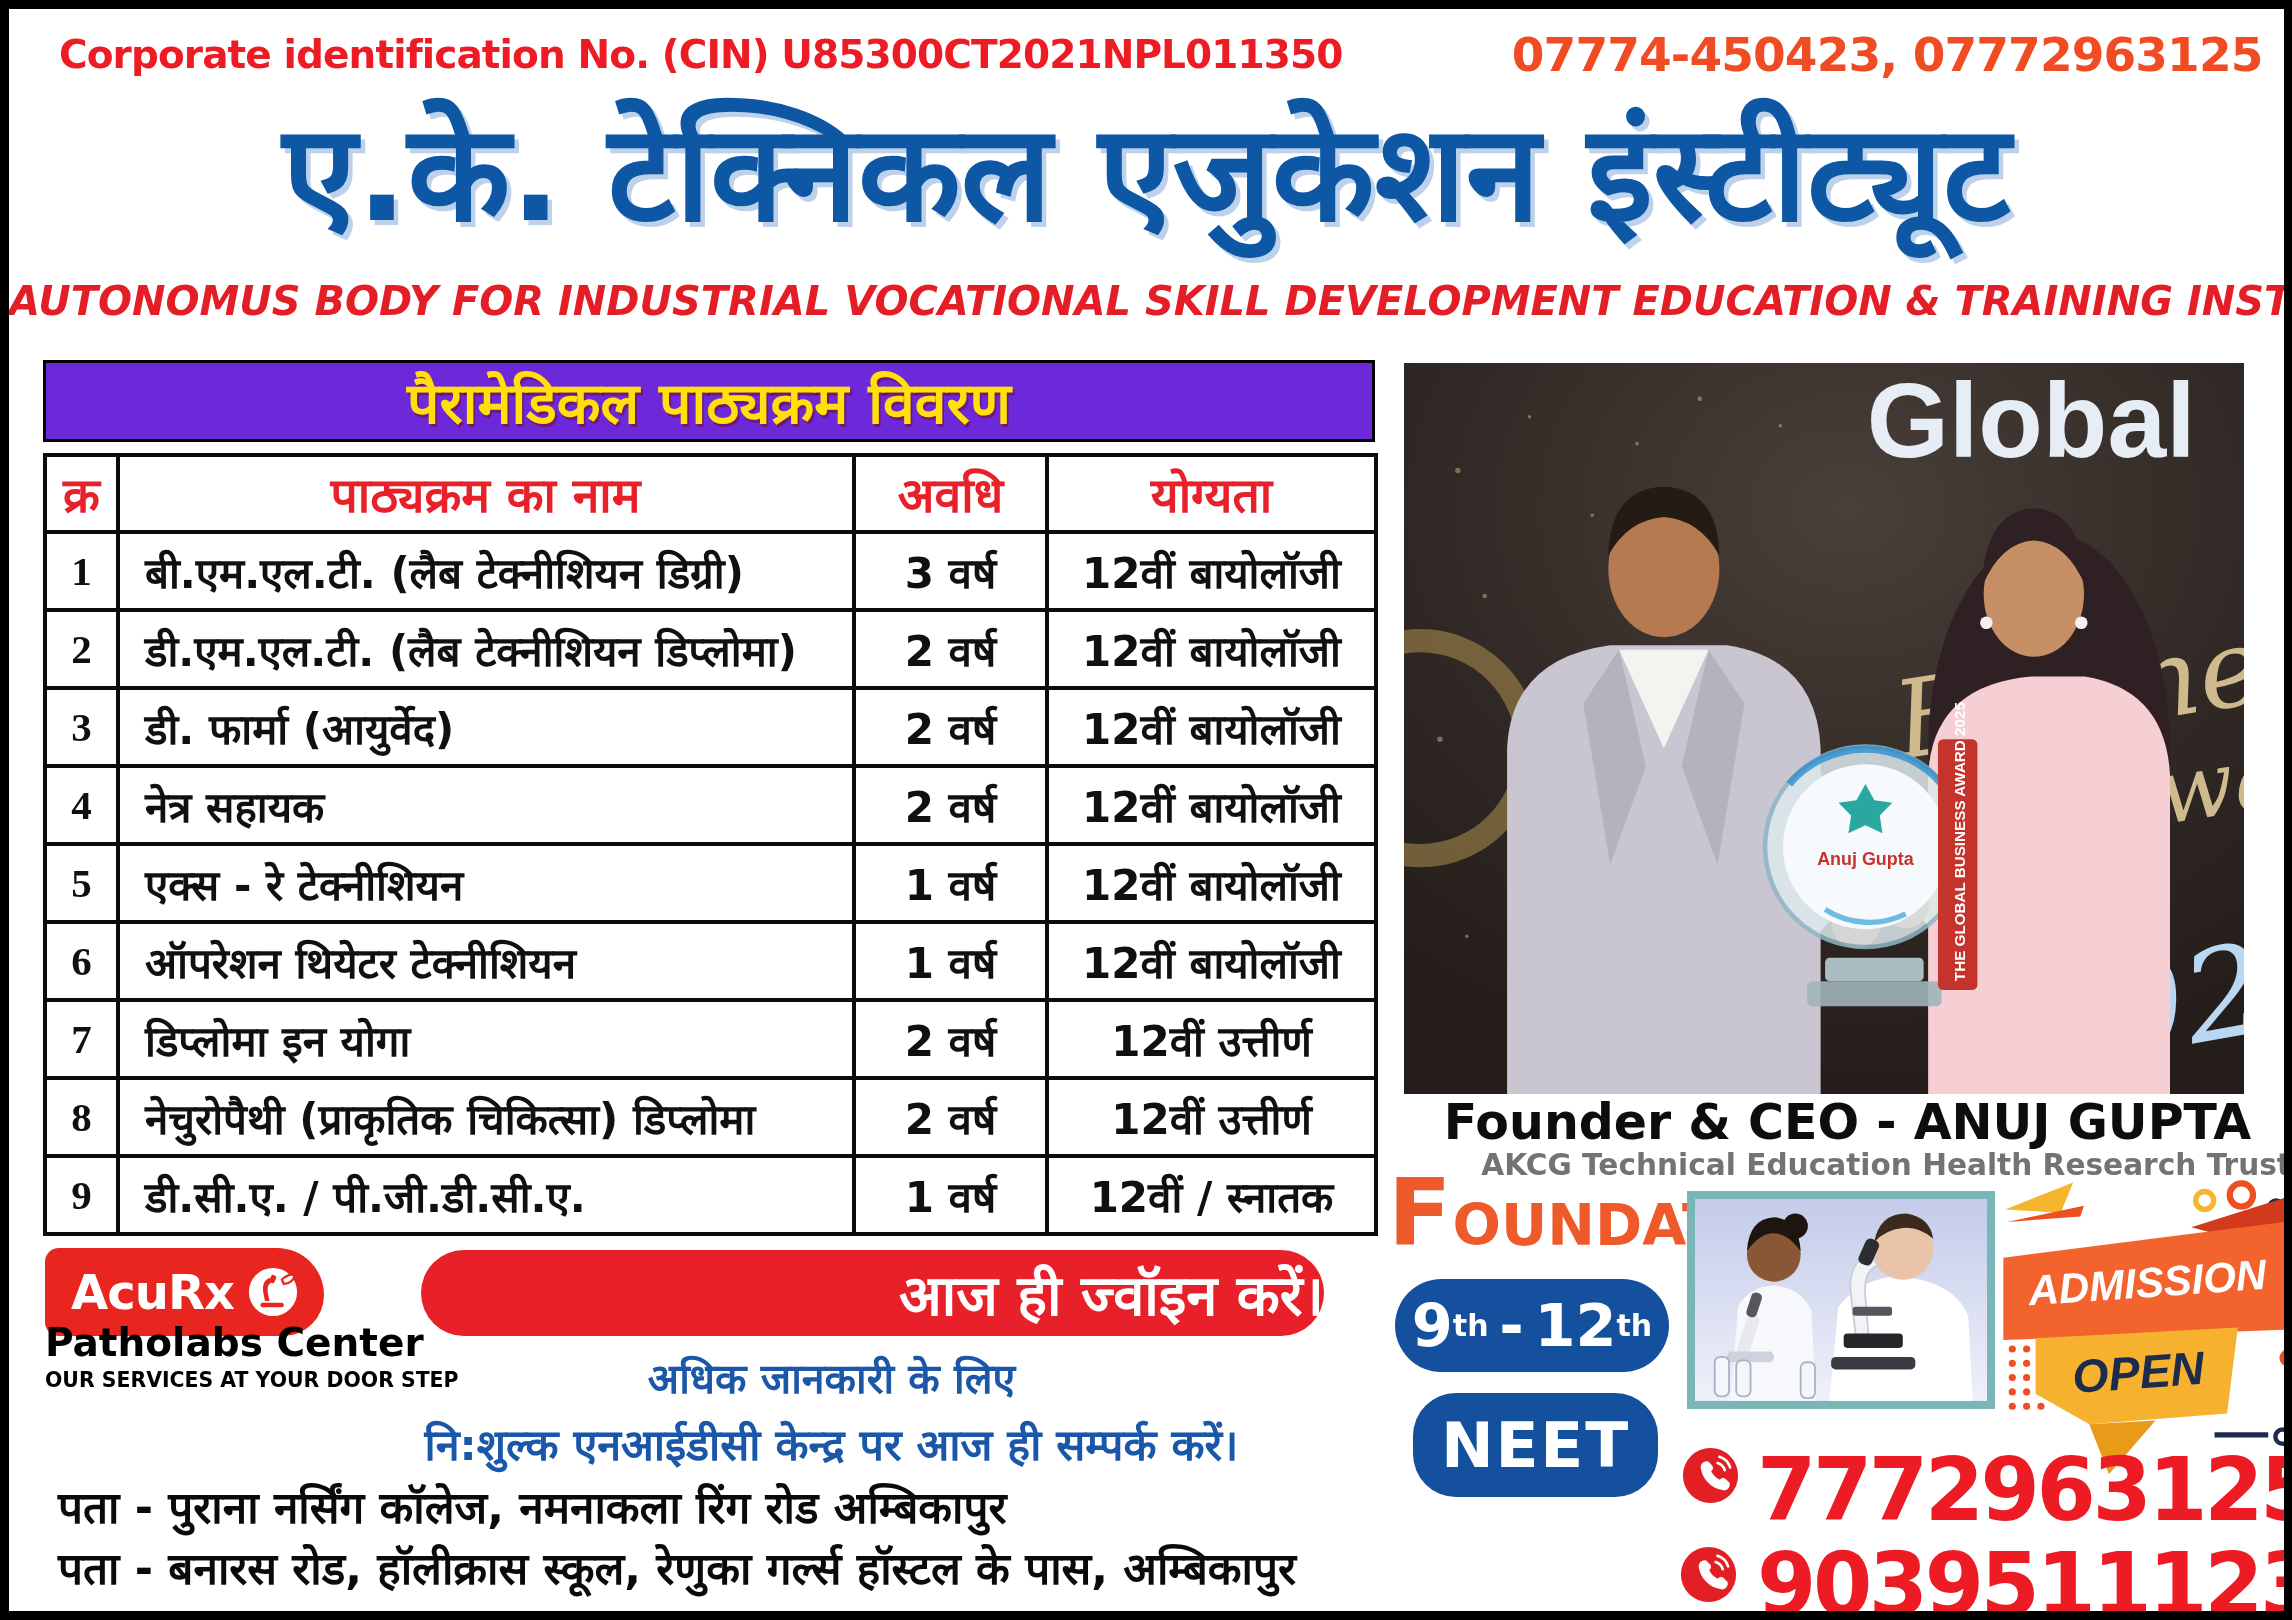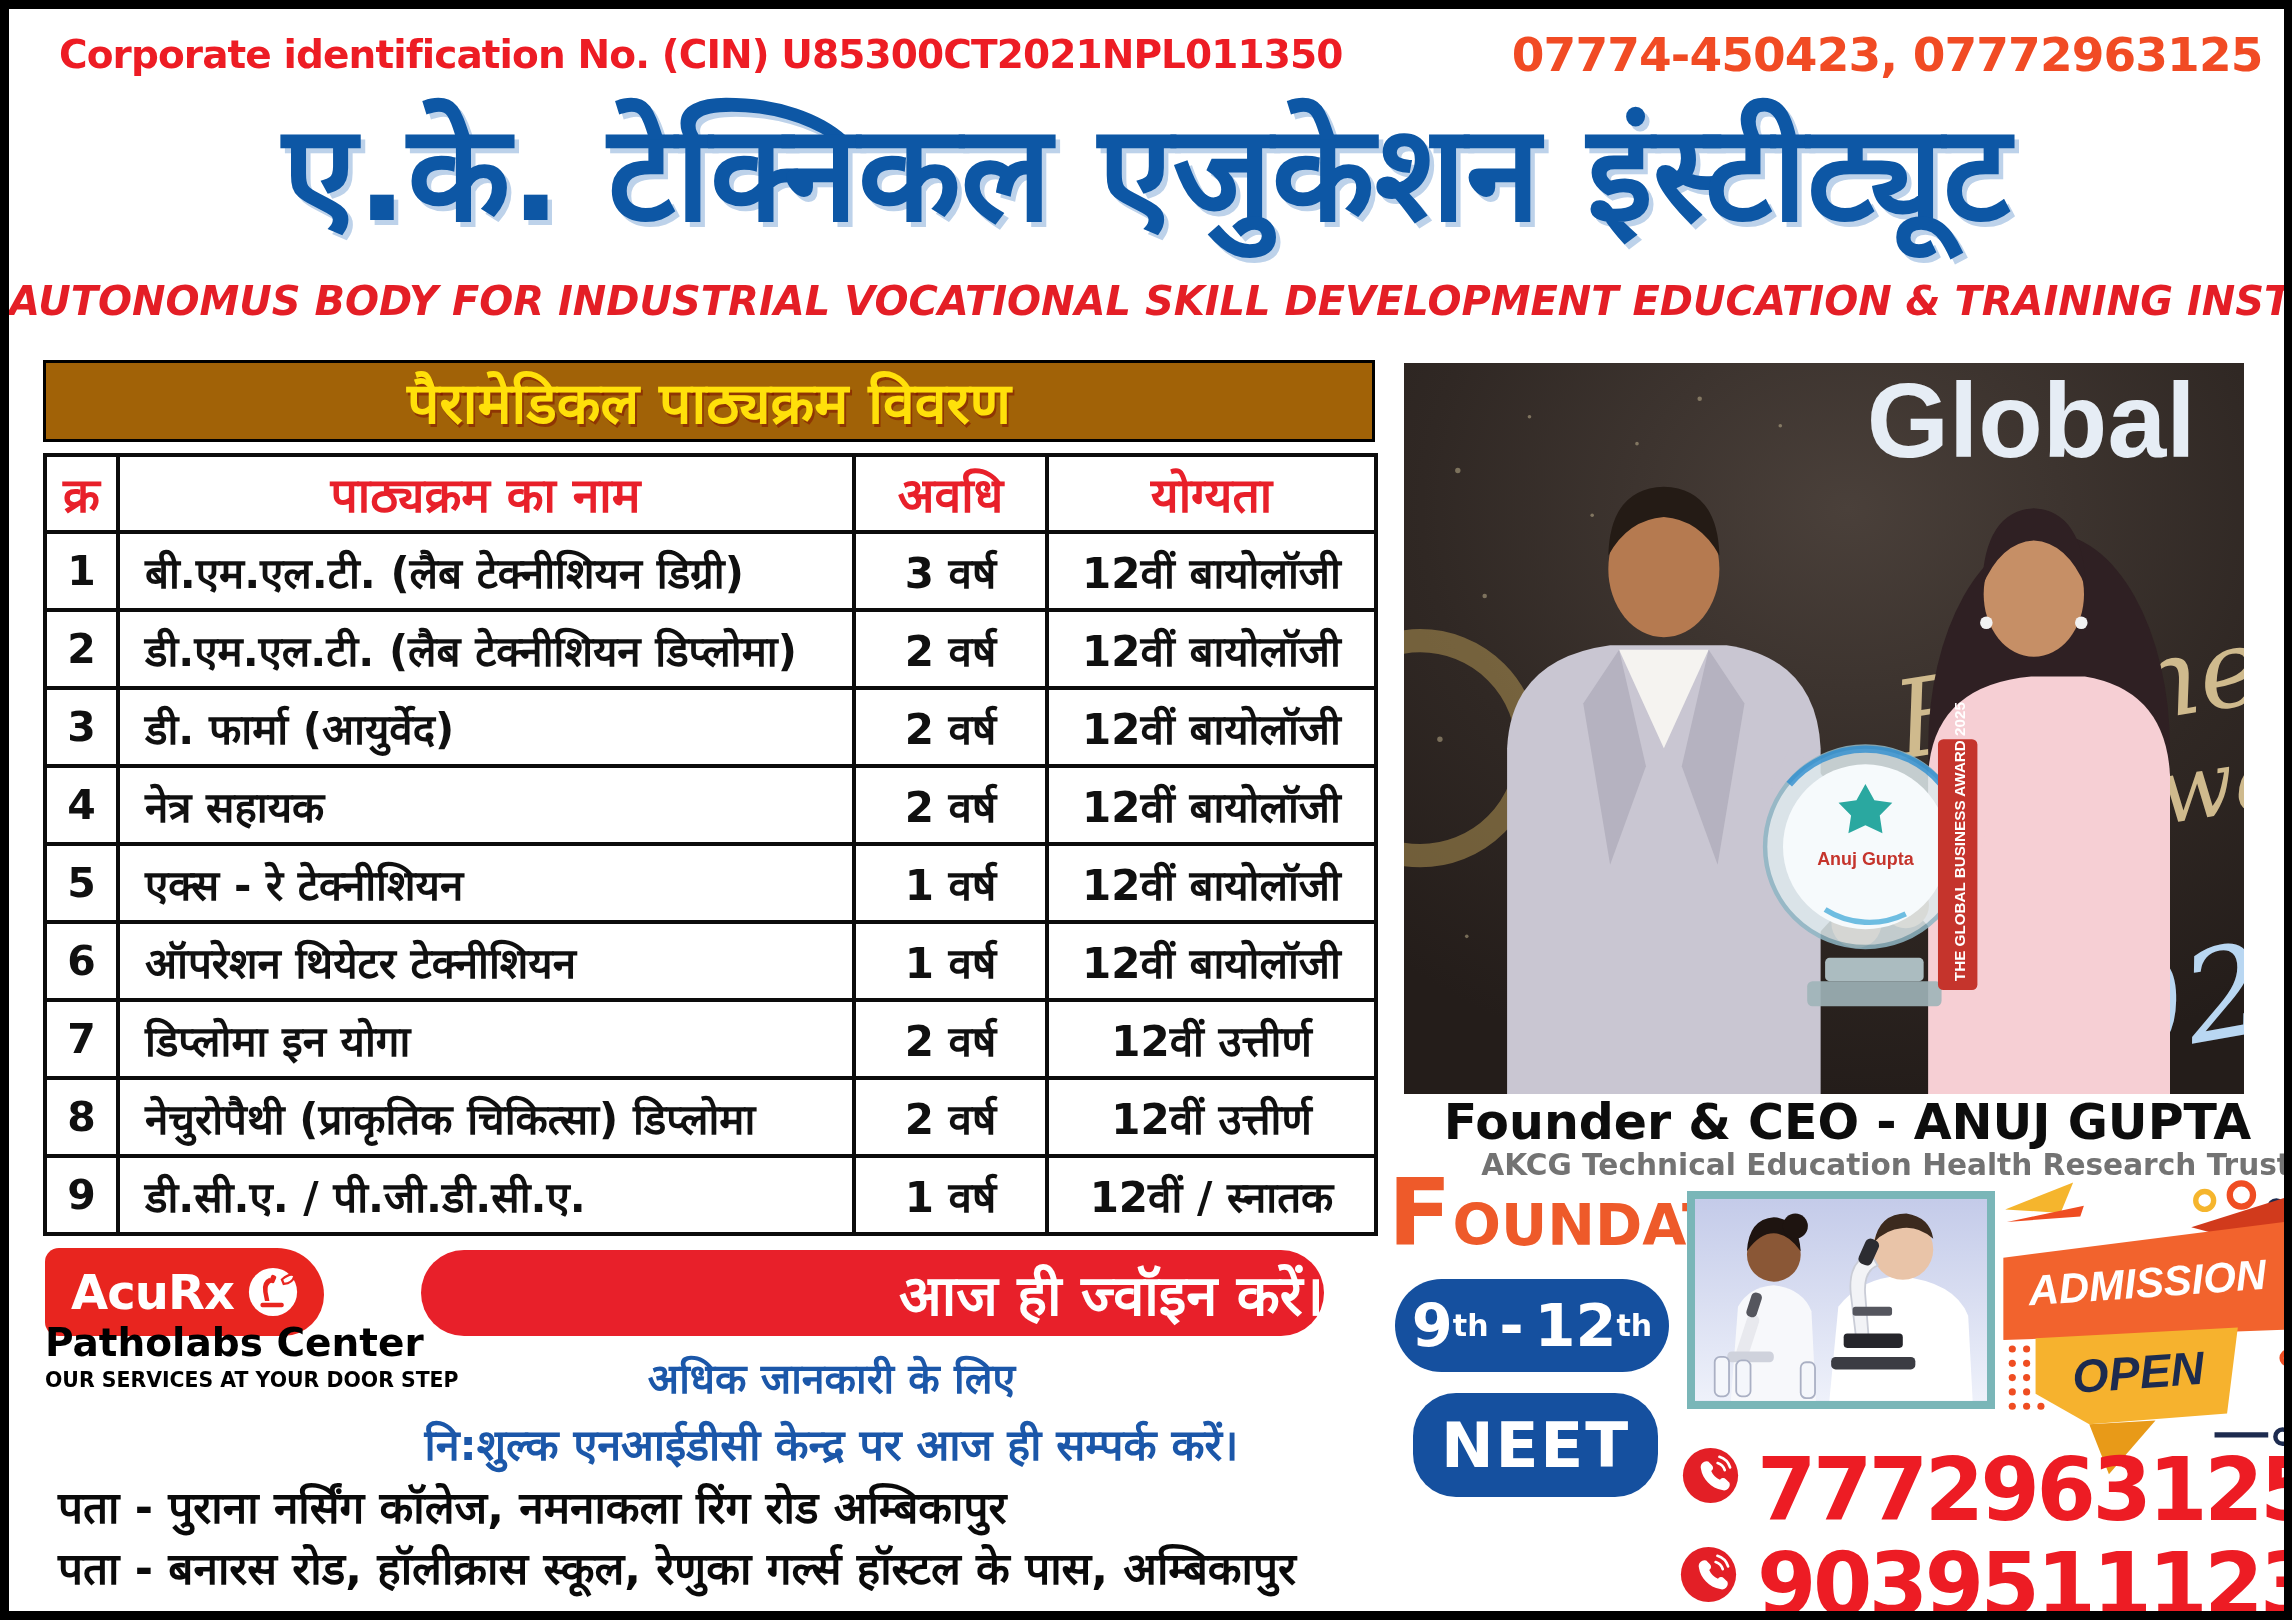--- a/index.html
+++ b/index.html
@@ -15,29 +15,29 @@
     position:absolute;left:0;right:0;top:75px;text-align:center;
     font-size:134px;font-weight:800;color:#0d57a5;line-height:1.35;white-space:nowrap;
     text-shadow:4.5px 5.4px 0 #bdd2ea;
   }
   .subtitle{
     position:absolute;left:0;right:0;top:269px;text-align:center;
     font-size:40px;font-weight:900;font-style:italic;color:#e41e26;white-space:nowrap;letter-spacing:0px;
   }
   
   .tbl-banner{
-    position:absolute;left:34px;top:351px;width:1332px;height:82px;background:#a16207;
+    position:absolute;left:34px;top:351px;width:1332px;height:82px;background:#6d28d9;
     border:3.6px solid #000;box-sizing:border-box;display:flex;align-items:center;justify-content:center;
   }
   .tbl-banner span{font-size:57px;font-weight:800;color:#ffe00a;text-shadow:1.8px 2.7px 0 rgba(120,0,0,.45);white-space:nowrap;}
   .course-table{position:absolute;left:34px;top:444px;border-collapse:collapse;table-layout:fixed;width:1332px;}
   .course-table td,.course-table th{border:4.5px solid #0c0c0c;box-sizing:border-box;vertical-align:middle;background:#fff;}
   .course-table tr{height:78px;}
   .course-table tr.hdr{height:77px;}
-  .col-sno{width:73px;text-align:center;}
+  .col-sno{width:73px;text-align:center;font-family:Liberation Serif, serif;}
   .col-name{width:736px;text-align:left;padding-left:25px;}
   .col-dur{width:193px;text-align:center;}
   .col-elg{width:329px;text-align:center;}
   .hdr td{color:#e8202a;font-weight:800;font-size:48px;}
   .hdr .col-name{text-align:center;padding-left:0;}
   .body-row td{color:#101010;font-weight:700;font-size:42px;}
   .body-row .col-sno{font-size:41px;}
   
   .photo{position:absolute;left:1395px;top:354px;width:840px;height:731px;background:#2b2320;overflow:hidden;}
   .caption1{position:absolute;left:1395px;top:1085px;width:887px;text-align:center;font-size:49px;font-weight:800;color:#0d0d0d;white-space:nowrap;}

